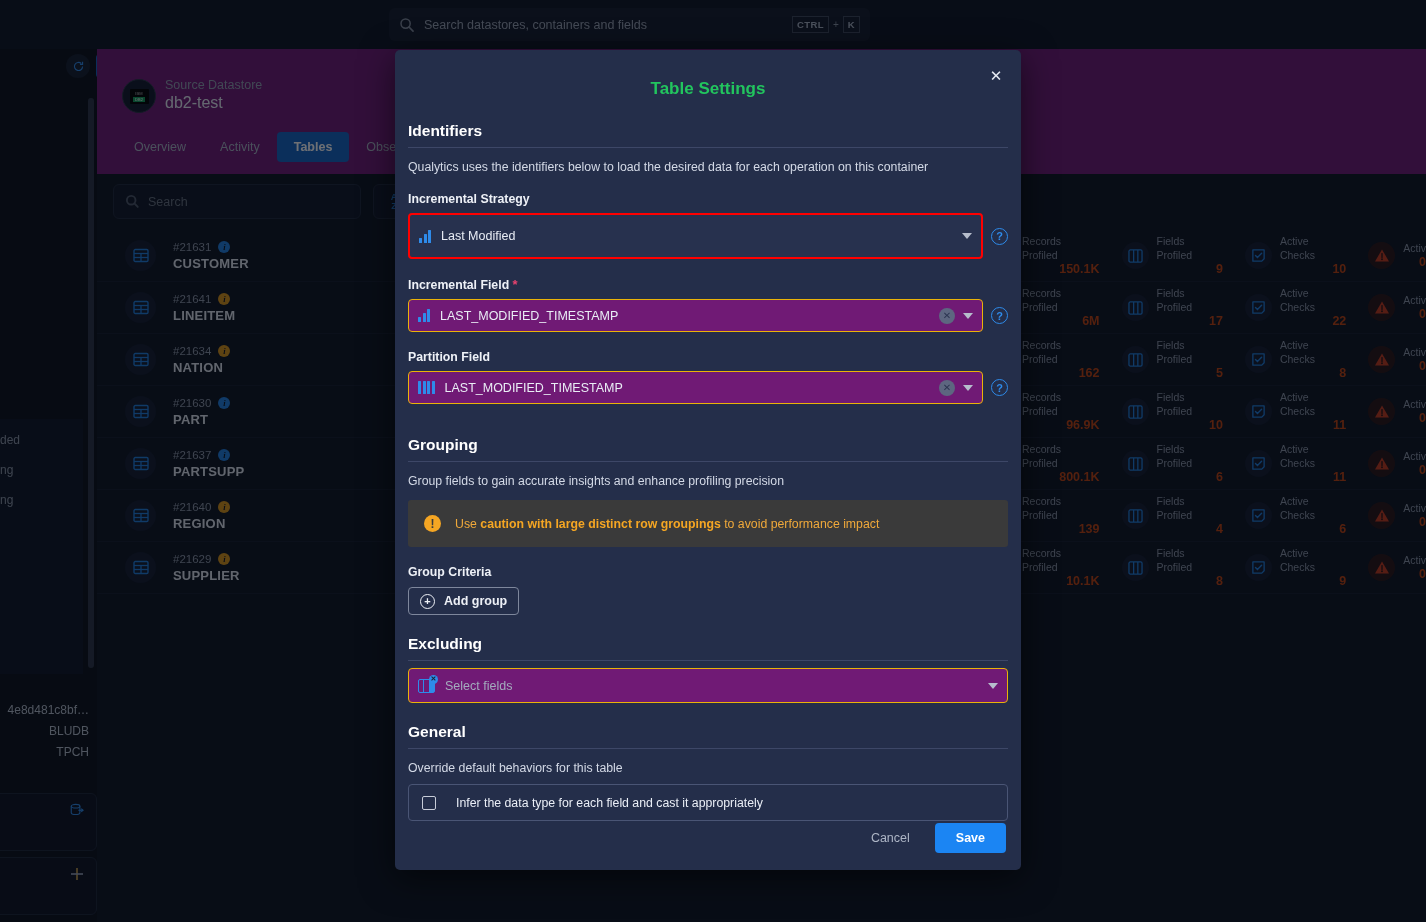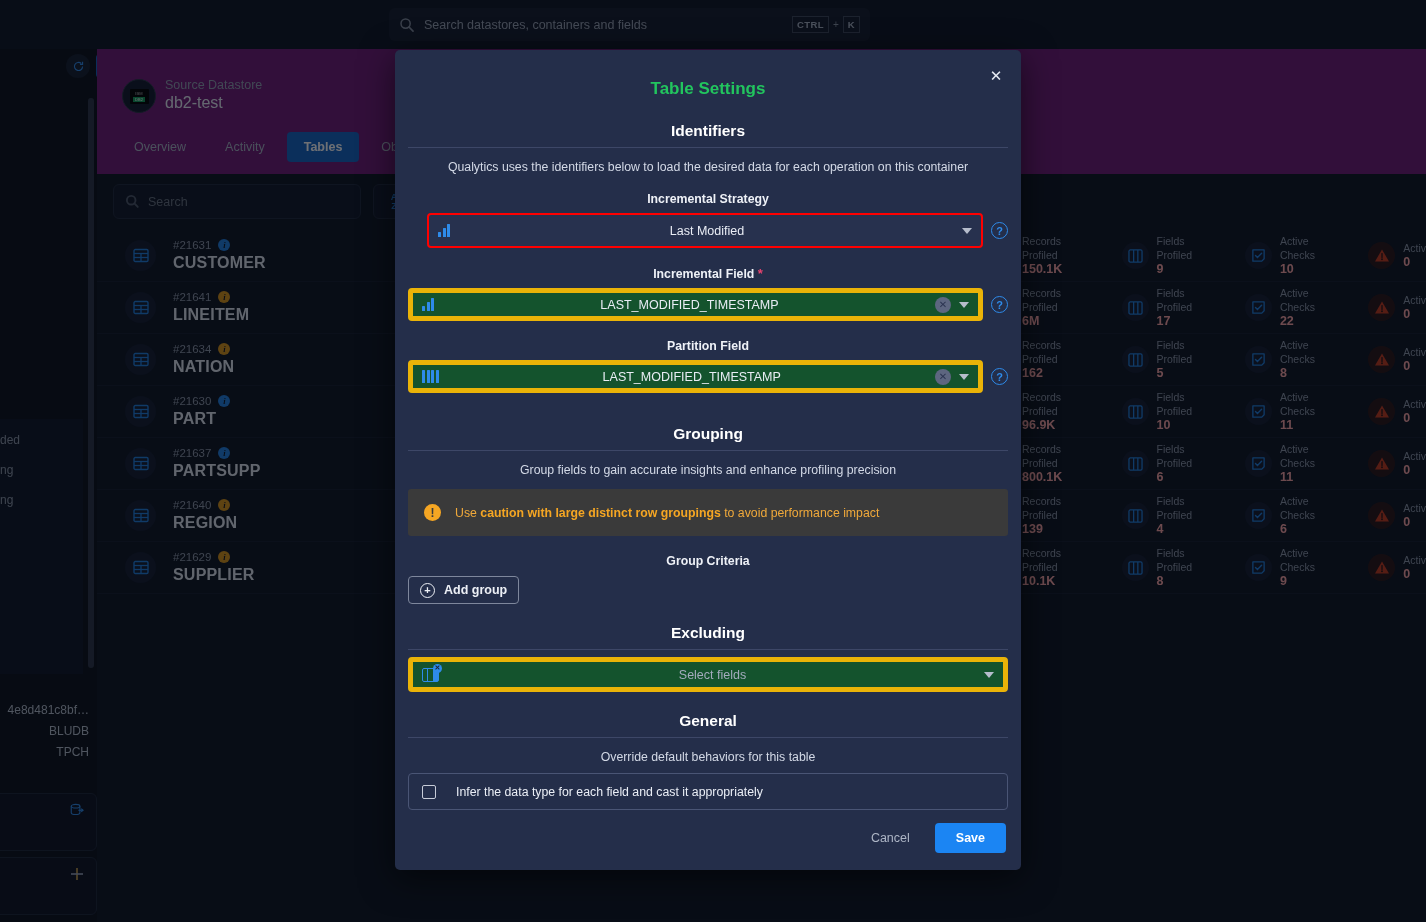--- a/index.html
+++ b/index.html
@@ -58,21 +58,21 @@
     border-radius: 50%; background: #121a2b; border: 1px solid #2a3447;
     display: flex; align-items: center; justify-content: center;
   }
   .ds-logo-inner { width: 19px; height: 15px; background: #000; border-radius: 1px;
     display: flex; flex-direction: column; align-items: center; justify-content: center; gap: 1px; }
   .ds-logo-top { font-size: 4px; color: #bbb; letter-spacing: .3px; line-height: 5px; }
   .ds-logo-bot { font-size: 4px; color: #fff; background: #0f9d58; padding: 0 2px; line-height: 5px; }
   .ds-sub { position: absolute; left: 68px; top: 29px; font-size: 12.5px; color: #94a0b3; }
   .ds-title { position: absolute; left: 68px; top: 45px; font-size: 16px; color: #e8edf5; font-weight: normal; }
 
-  .ds-tabs { position: absolute; left: 20px; top: 83px; display: flex; gap: 5px; }
+  .ds-tabs { position: absolute; left: 20px; top: 83px; display: flex; }
   .ds-tab {
     padding: 8px 17px; font-size: 12.5px; color: #a9b3c4; border-radius: 4px;
   }
   .ds-tab.active { background: #1364c4; color: #fff; font-weight: bold; }
 
   .tbl-toolbar { position: absolute; left: 0; top: 125px; width: 1329px; height: 56px; background: #0d1320; }
   .tbl-search {
     position: absolute; left: 16px; top: 10px; width: 248px; height: 35px;
     background: #101726; border: 1px solid #1d2739; border-radius: 6px;
     display: flex; align-items: center; padding: 0 11px;
@@ -98,31 +98,31 @@
   .row-id-line { display: flex; align-items: center; gap: 7px; }
   .row-id { font-size: 11.5px; color: #8d97a8; }
   .info-dot {
     width: 12px; height: 12px; border-radius: 50%;
     display: flex; align-items: center; justify-content: center;
     font-size: 8.5px; font-weight: bold; color: #0d1320; font-style: italic;
     font-family: "Liberation Serif", serif;
   }
   .info-dot.blue { background: #1f7fe0; }
   .info-dot.amber { background: #d99317; }
-  .row-name { font-size: 16px; color: #dfe5ee; font-weight: bold; margin-top: 3px; letter-spacing: .2px; }
+  .row-name { font-size: 13px; color: #dfe5ee; font-weight: bold; margin-top: 3px; letter-spacing: .2px; }
 
   .stats { position: absolute; left: 925px; display: flex; align-items: center; gap: 0; }
   .stat { display: flex; align-items: center; }
   .stat-ic {
     width: 27px; height: 27px; border-radius: 50%; background: #131c2e;
     display: flex; align-items: center; justify-content: center; margin-right: 8px; flex: none;
   }
   .stat-ic.red { background: #2a1414; }
   .stat-txt .st-l { font-size: 10.5px; color: #8d97a8; line-height: 14px; }
-  .stat-txt .st-v { font-size: 12.5px; color: #fca5a5; font-weight: bold; line-height: 15px; }
+  .stat-txt .st-v { font-size: 12.5px; color: #c2410c; font-weight: bold; line-height: 15px; text-align: right; }
   .stat-gap { width: 22px; }
 
   .ds-left-frag {
     position: absolute; left: 0; top: 419px; width: 83px; height: 255px;
     background: #0e1524; border-top-right-radius: 0;
   }
   .frag-txt { position: absolute; left: 0; font-size: 12px; color: #8d97a8; }
   .mini-scroll {
     position: absolute; left: 88px; top: 98px; width: 6px; height: 570px;
     background: #2b3447; border-radius: 3px;
@@ -144,38 +144,38 @@
   }
   .modal-close {
     position: absolute; right: 14px; top: 14px; width: 22px; height: 22px;
     display: flex; align-items: center; justify-content: center;
     color: #e7ebf3; font-size: 15px; line-height: 1;
   }
   .modal-title {
     text-align: center; font-size: 17px; color: #22c55e; font-weight: bold;
     margin-top: 29px;
   }
-  .modal-body { padding: 0 13px; margin-top: 23px; text-align: center; }
+  .modal-body { padding: 0 13px; margin-top: 23px; }
 
   .sec-h { font-size: 15.5px; color: #ffffff; font-weight: bold; padding-left: 0; }
   .rule { height: 1px; background: #3d4767; margin: 7px 0 0; }
   .sec-desc { font-size: 12.3px; color: #d3d9e6; margin-top: 12px; }
 
   .fld-label { font-size: 12.3px; color: #eef1f7; margin-top: 18px; font-weight: bold; }
   .req { color: #e8436f; font-size: 13px; }
 
   .sel-row { display: flex; align-items: center; gap: 8px; margin-top: 7px; }
   .select {
-    flex: 1; height: 33px; background: #14532d; border: 5px solid #eab308;
+    flex: 1; height: 33px; background: #701a75; border: 1px solid #eab308;
     border-radius: 4px; display: flex; align-items: center; padding: 0 9px;
   }
   .select .sv { font-size: 12.5px; color: #e9edf5; margin-left: 10px; flex: 1; }
   .select.placeholder .sv { color: #a3abbd; }
   .select.highlight {
-    border: 2px solid #ff0000; height: 35px; background: #27314e; margin-left: 19px;
+    border: 2px solid #ff0000; height: 46px; background: #27314e;
   }
   .caret {
     width: 0; height: 0; border-left: 5px solid transparent; border-right: 5px solid transparent;
     border-top: 6px solid #b6bdcc; margin-left: 8px;
   }
   .clear-x {
     width: 16px; height: 16px; border-radius: 50%; background: #5d6680;
     display: flex; align-items: center; justify-content: center;
     color: #2b3450; font-size: 10px; line-height: 1;
   }

